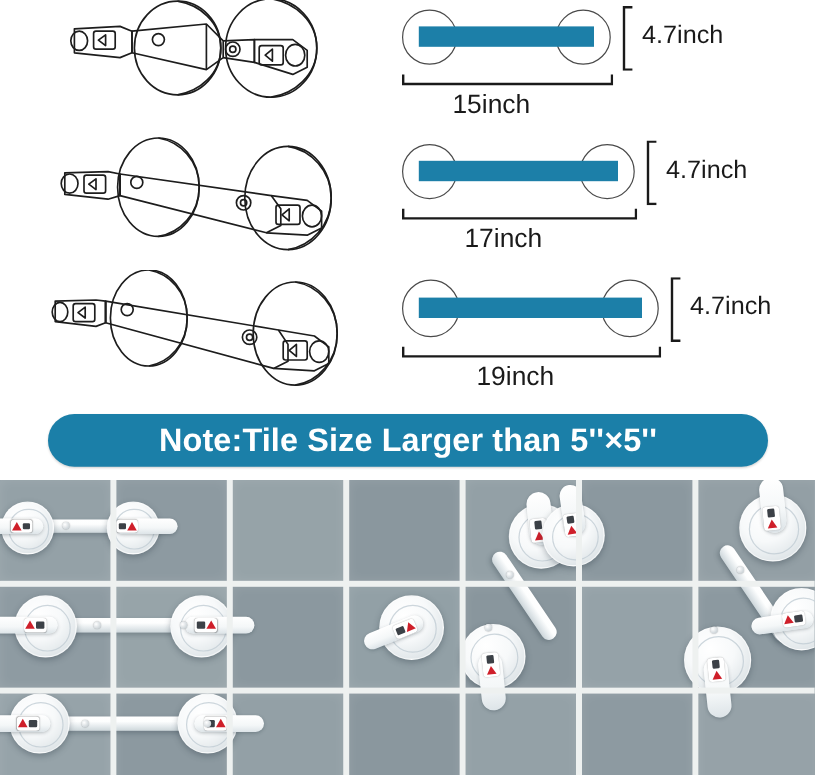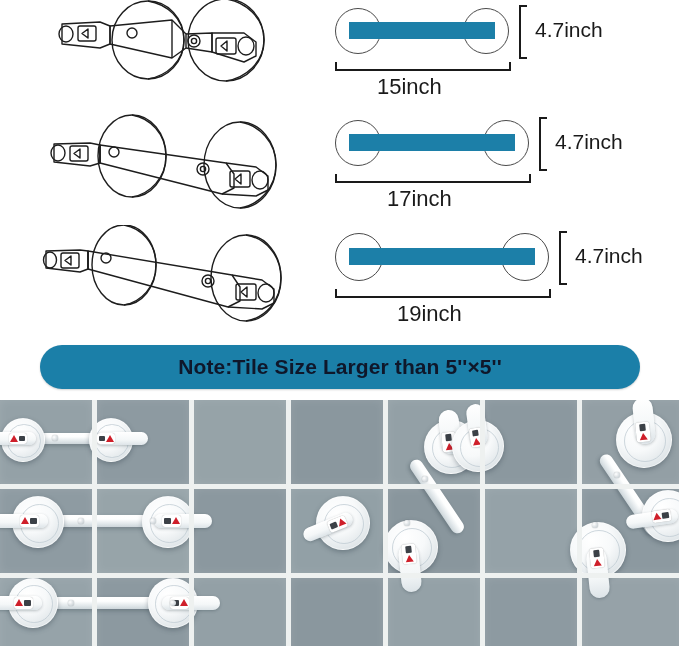--- a/index.html
+++ b/index.html
@@ -50,22 +50,22 @@
   .note-banner{
     position:absolute;
     left:40px;top:345px;
     width:600px;height:44px;
     background:#1b7fa8;
     border-radius:22px;
     display:flex;align-items:center;justify-content:center;
     box-shadow:0 1px 2px rgba(0,0,0,.18);
   }
   .note-banner span{
-    color:#0f172a;
-    font-size:21px;
+    color:#ffffff;
+    font-size:27px;
     font-weight:bold;
     letter-spacing:.1px;
     font-family:"Liberation Sans", sans-serif;
   }
 
   
   .photo{
     position:absolute;
     left:0;top:400px;width:679px;height:246px;
     overflow:hidden;

